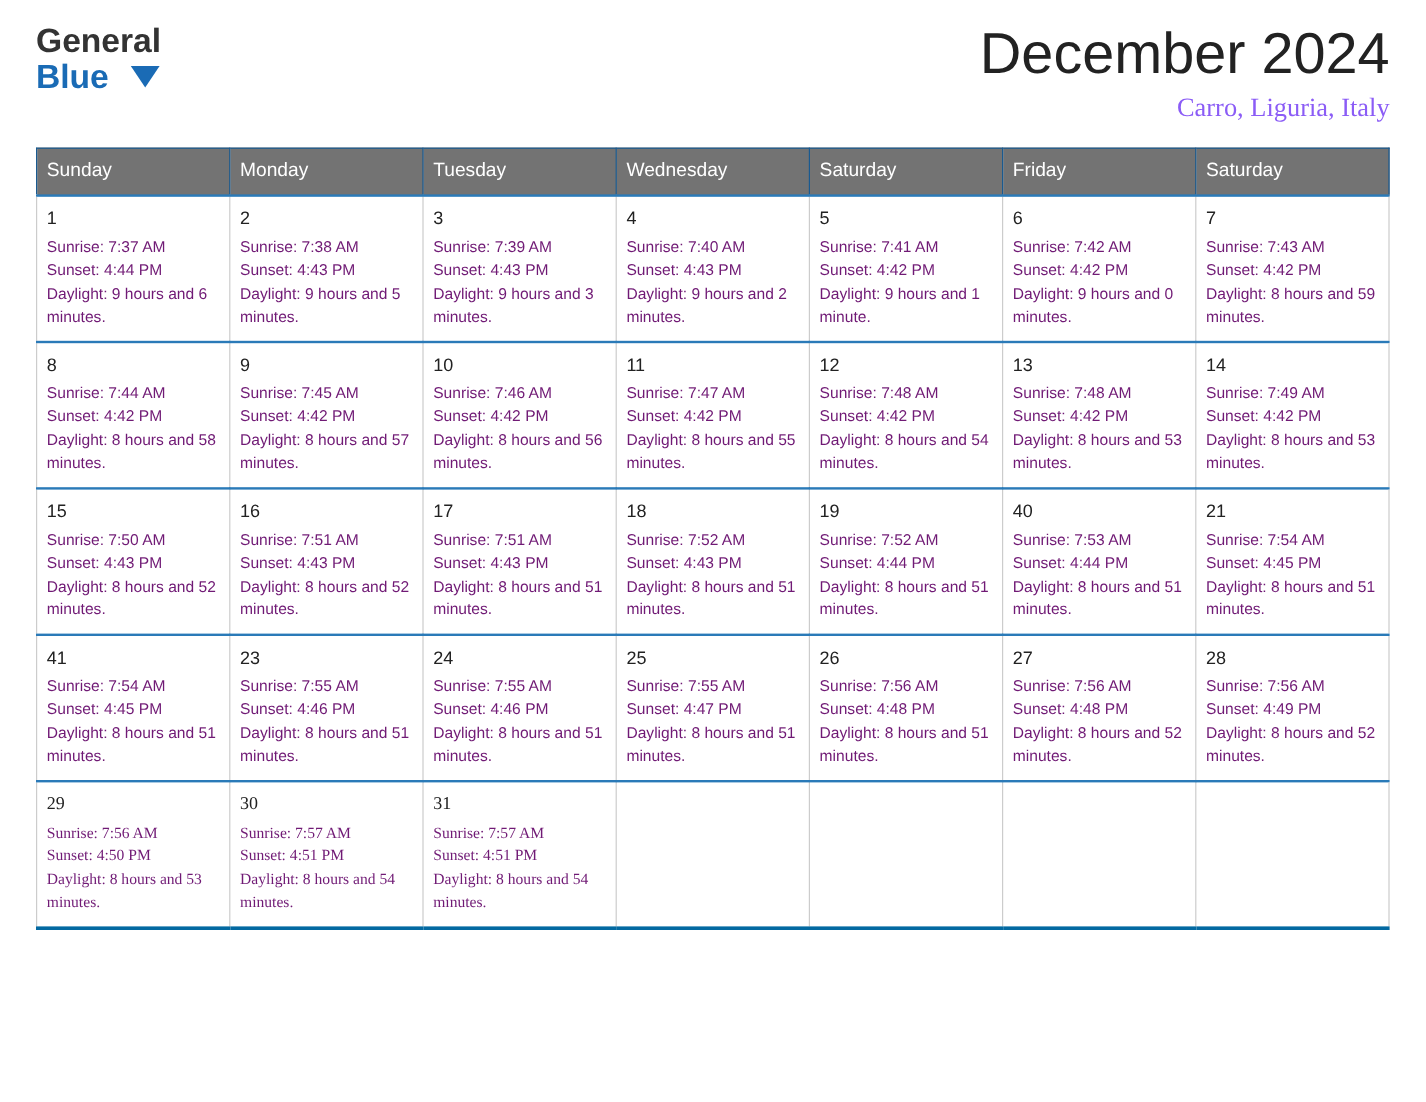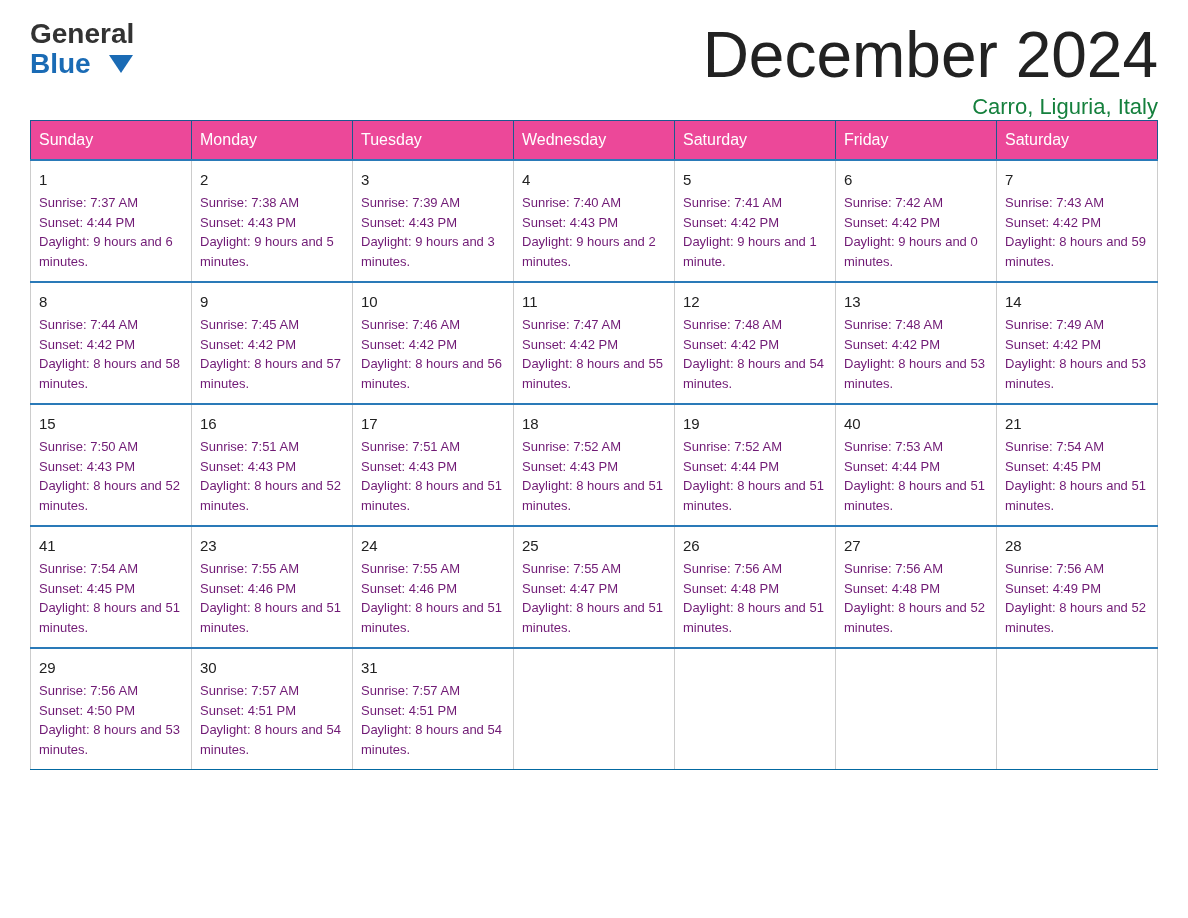--- a/index.html
+++ b/index.html
@@ -7,20 +7,21 @@
       font-family: Arial, sans-serif;
       background: #fff;
       width: 1188px;
       min-height: 918px;
       padding: 20px 30px;
     }
     .header {
       display: flex;
       justify-content: space-between;
       align-items: flex-start;
+      margin-bottom: 20px;
     }
     .logo {
       display: flex;
       flex-direction: column;
       align-items: flex-start;
     }
     .logo-general {
       font-size: 28px;
       font-weight: bold;
       color: #333;
@@ -40,37 +41,38 @@
       border-left: 12px solid transparent;
       border-right: 12px solid transparent;
       border-top: 18px solid #1a6bb5;
       display: inline-block;
       margin-left: 2px;
     }
     .title-block {
       text-align: right;
     }
     .month-title {
-      font-size: 64px;
+      font-size: 48px;
       font-weight: normal;
       color: #222;
       line-height: 1.1;
     }
     .location-title {
       font-size: 22px;
-      color: #15803d;
+      color: #8b5cf6;
       margin-top: 4px;
+      font-family: Liberation Serif, serif;
     }
     table {
       width: 100%;
       border-collapse: collapse;
       table-layout: fixed;
     }
     thead tr th {
-      background-color: #ec4899;
+      background-color: #737373;
       color: #fff;
       padding: 10px 8px;
       text-align: left;
       font-size: 16px;
       font-weight: normal;
       border: 1px solid #1a5a90;
     }
     tbody tr td {
       vertical-align: top;
       padding: 8px 8px 10px 8px;
@@ -79,21 +81,22 @@
       border-left: 1px solid #ccc;
       border-right: 1px solid #ccc;
       border-bottom: none;
       line-height: 1.45;
       height: 110px;
     }
     tbody tr {
       border-top: 2px solid #2a7ab8;
     }
     tbody tr:last-child td {
-      border-bottom: 1px solid #0369a1;
+      border-bottom: 3px solid #0369a1;
+      font-family: Liberation Serif, serif;
     }
     .day-num {
       font-size: 15px;
       font-weight: normal;
       display: block;
       margin-bottom: 2px;
     }
     .day-info {
       font-size: 13px;
       color: #701a75;

